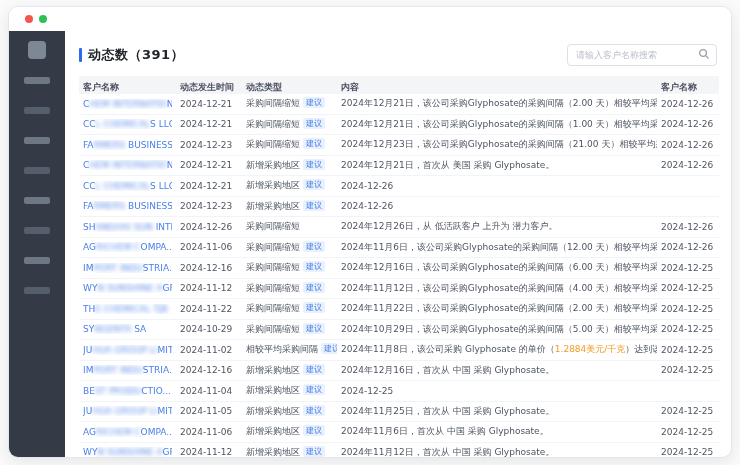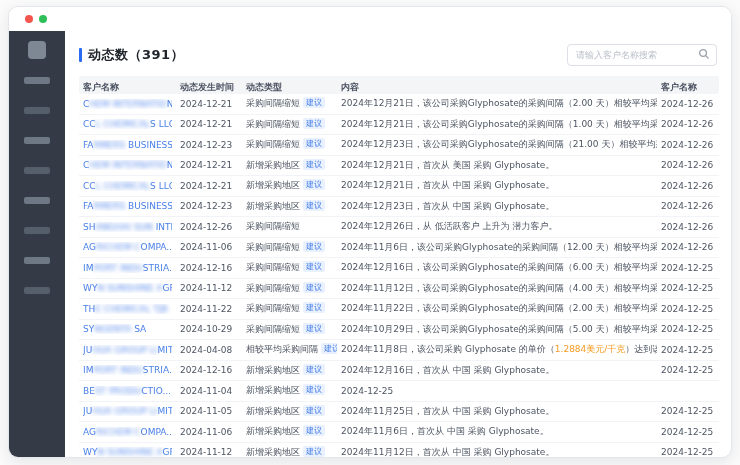--- a/index.html
+++ b/index.html
@@ -123,30 +123,28 @@
               <div class="td c2"><span>新增采购地区</span><span class="tag">建议</span></div>
               <div class="td c3"><span>2024年12月21日，首次从 美国 采购 Glyphosate。</span></div>
               <div class="td c4">2024-12-26</div>
             </div>
             <div class="tr">
               <div class="td c0">
                 <a class="cust"><span>CC</span><span class="blur">L CHEMICAL</span><span>S LLC</span></a>
               </div>
               <div class="td c1">2024-12-21</div>
               <div class="td c2"><span>新增采购地区</span><span class="tag">建议</span></div>
-              <div class="td c3"><span>2024年12月21日，首次从 中国 采购 Glyphosate。</span></div>
               <div class="td c4">2024-12-26</div>
             </div>
             <div class="tr">
               <div class="td c0">
                 <a class="cust"><span>FA</span><span class="blur">RMERS</span><span> BUSINESS NET...</span></a>
               </div>
               <div class="td c1">2024-12-23</div>
               <div class="td c2"><span>新增采购地区</span><span class="tag">建议</span></div>
-              <div class="td c3"><span>2024年12月23日，首次从 中国 采购 Glyphosate。</span></div>
               <div class="td c4">2024-12-26</div>
             </div>
             <div class="tr">
               <div class="td c0">
                 <a class="cust"><span>SH</span><span class="blur">ANGHAI SUN</span><span> INTER...</span></a>
               </div>
               <div class="td c1">2024-12-26</div>
               <div class="td c2"><span>采购间隔缩短</span></div>
               <div class="td c3"><span>2024年12月26日，从 低活跃客户 上升为 潜力客户。</span></div>
               <div class="td c4">2024-12-26</div>
@@ -193,21 +191,21 @@
               </div>
               <div class="td c1">2024-10-29</div>
               <div class="td c2"><span>采购间隔缩短</span><span class="tag">建议</span></div>
               <div class="td c3"><span>2024年10月29日，该公司采购Glyphosate的采购间隔（5.00 天）相较平均采购间隔（10.69 天）缩短</span></div>
               <div class="td c4">2024-12-25</div>
             </div>
             <div class="tr">
               <div class="td c0">
                 <a class="cust"><span>JU</span><span class="blur">HUA GROUP LI</span><span>MITED</span></a>
               </div>
-              <div class="td c1">2024-04-08</div>
+              <div class="td c1">2024-11-02</div>
               <div class="td c2"><span>相较平均采购间隔</span><span class="tag">建议</span></div>
               <div class="td c3"><span>2024年11月8日，该公司采购 Glyphosate 的单价（</span><span class="hl">1.2884美元/千克</span><span>）达到该公司历史最低值。</span></div>
               <div class="td c4">2024-12-25</div>
             </div>
             <div class="tr">
               <div class="td c0">
                 <a class="cust"><span>IM</span><span class="blur">PORT INDU</span><span>STRIA...</span></a>
               </div>
               <div class="td c1">2024-12-16</div>
               <div class="td c2"><span>新增采购地区</span><span class="tag">建议</span></div>

